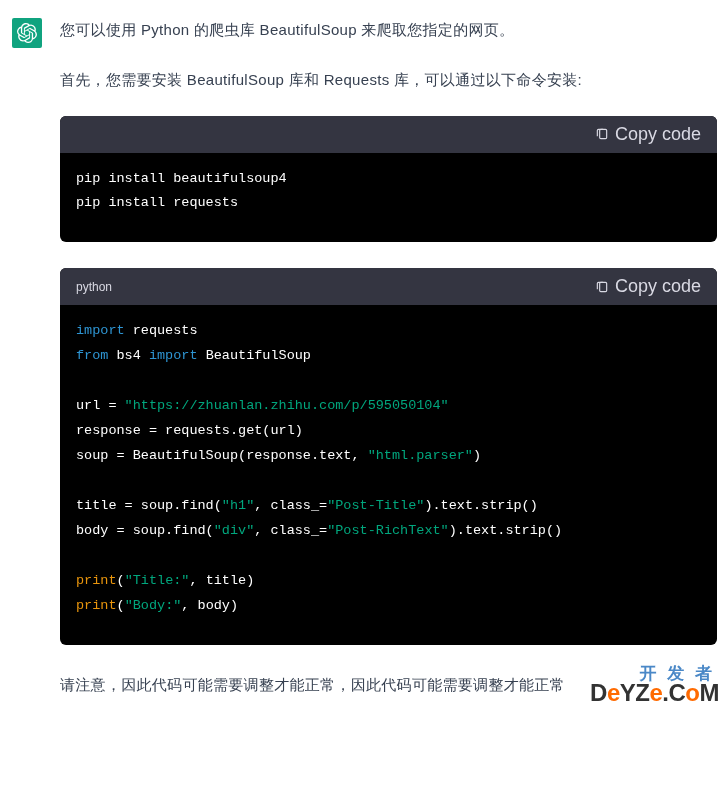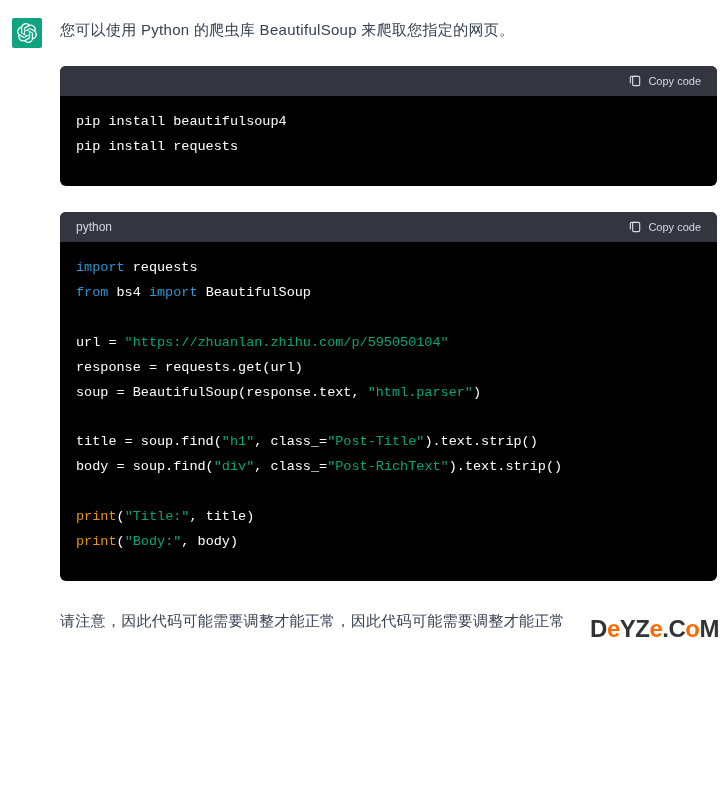--- a/index.html
+++ b/index.html
@@ -54,21 +54,21 @@
   .code-lang {
     color: #d9d9e3;
     text-align: center;
   }
   .copy-btn {
     display: flex;
     align-items: center;
     gap: 6px;
     color: #d9d9e3;
     cursor: pointer;
-    font-size: 11px;
+    font-size: 18px;
     text-align: right;
   }
   .copy-btn svg { width: 14px; height: 14px; stroke: #d9d9e3; fill: none; stroke-width: 2; }
   .code-body {
     padding: 14px 16px 26px;
     font-family: "Courier New", Consolas, monospace;
     font-size: 13.5px;
     line-height: 1.85;
     color: #ffffff;
     white-space: pre;
@@ -104,20 +104,21 @@
   <div class="avatar">
     <svg viewBox="0 0 24 24">
         <path d="M22.28 9.82a5.98 5.98 0 0 0-.52-4.91 6.05 6.05 0 0 0-6.51-2.9A6.07 6.07 0 0 0 4.98 4.18a5.98 5.98 0 0 0-4 2.9 6.05 6.05 0 0 0 .75 7.1 5.98 5.98 0 0 0 .51 4.91 6.05 6.05 0 0 0 6.52 2.9A5.98 5.98 0 0 0 13.26 24a6.06 6.06 0 0 0 5.77-4.21 5.99 5.99 0 0 0 4-2.9 6.06 6.06 0 0 0-.75-7.07zm-9.02 12.6a4.48 4.48 0 0 1-2.88-1.04l.14-.08 4.78-2.76a.8.8 0 0 0 .4-.68v-6.74l2.02 1.17a.07.07 0 0 1 .04.05v5.58a4.5 4.5 0 0 1-4.5 4.5zm-9.66-4.13a4.47 4.47 0 0 1-.54-3.01l.14.09 4.79 2.76a.77.77 0 0 0 .78 0l5.84-3.37v2.33a.08.08 0 0 1-.03.06L9.74 19.95a4.5 4.5 0 0 1-6.14-1.66zM2.34 7.9a4.49 4.49 0 0 1 2.34-1.97V11.6a.77.77 0 0 0 .39.68l5.84 3.37-2.02 1.17a.07.07 0 0 1-.07 0l-4.83-2.79A4.5 4.5 0 0 1 2.34 7.9zm16.6 3.86L13.1 8.4l2.02-1.16a.07.07 0 0 1 .07 0l4.83 2.79a4.5 4.5 0 0 1-.68 8.1v-5.67a.79.79 0 0 0-.4-.68zm2.01-3.02l-.14-.09-4.78-2.77a.78.78 0 0 0-.79 0L9.41 9.25V6.92a.07.07 0 0 1 .03-.06l4.83-2.79a4.5 4.5 0 0 1 6.68 4.66zM8.31 12.86l-2.02-1.16a.08.08 0 0 1-.04-.06V6.07a4.5 4.5 0 0 1 7.38-3.45l-.14.08L8.7 5.46a.77.77 0 0 0-.39.68zm1.1-2.37l2.6-1.5 2.6 1.5v3l-2.6 1.5-2.6-1.5z"></path>
       </svg>
   </div>
 
   <div class="content">
 
     <p class="paragraph">您可以使用 Python 的爬虫库 BeautifulSoup 来爬取您指定的网页。</p>
 
+    <p class="paragraph">首先，您需要安装 BeautifulSoup 库和 Requests 库，可以通过以下命令安装:</p>
 
     <div class="code-block">
       <div class="code-header">
         <span class="code-lang"></span>
         <span class="copy-btn">
           <svg viewBox="0 0 24 24">
               <rect x="8" y="4" width="12" height="16" rx="2"></rect>
               <path d="M4 16V6a2 2 0 0 1 2-2h8"></path>
             </svg>
           <span>Copy code</span>
@@ -153,14 +154,15 @@
 <span class="tok-builtin">print</span><span>(</span><span class="tok-str">"Body:"</span><span>, body)</span></div>
     </div>
 
 
     <p class="paragraph" style="margin-bottom:0">请注意，因此代码可能需要调整才能正常，因此代码可能需要调整才能正常</p>
 
   </div>
 </div>
 
 <div class="watermark">
+  <span class="wm1">开 发 者</span>
   <span class="wm2a">D</span><span class="wm2b">e</span><span class="wm2a">YZ</span><span class="wm2b">e</span><span class="wm2a">.C</span><span class="wm2b">o</span><span class="wm2a">M</span>
 </div>
 
 </body></html>

